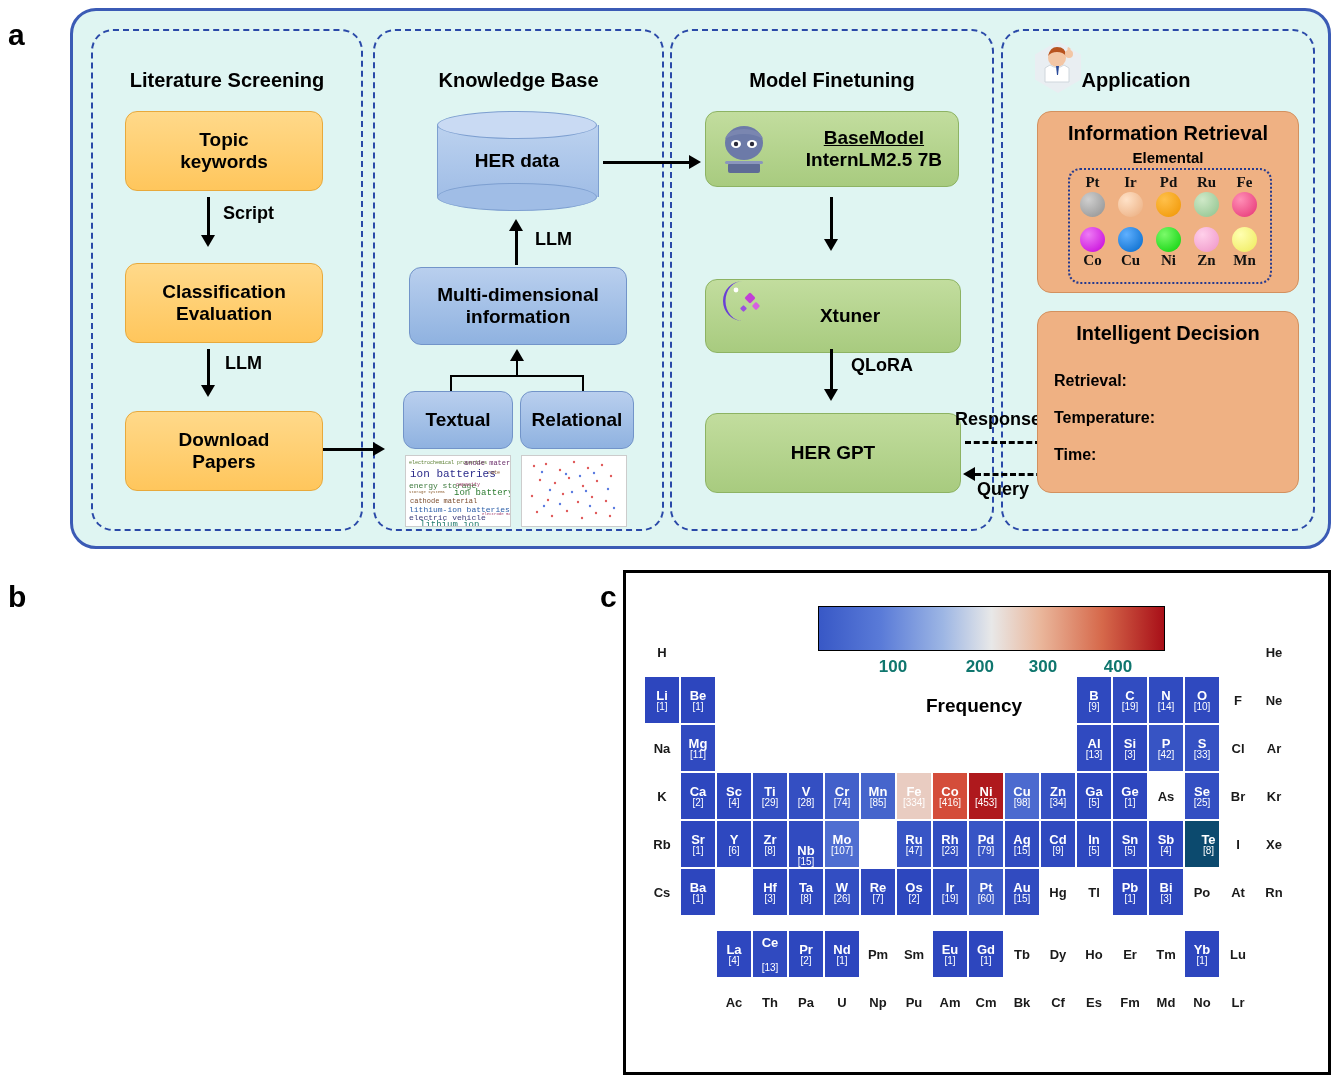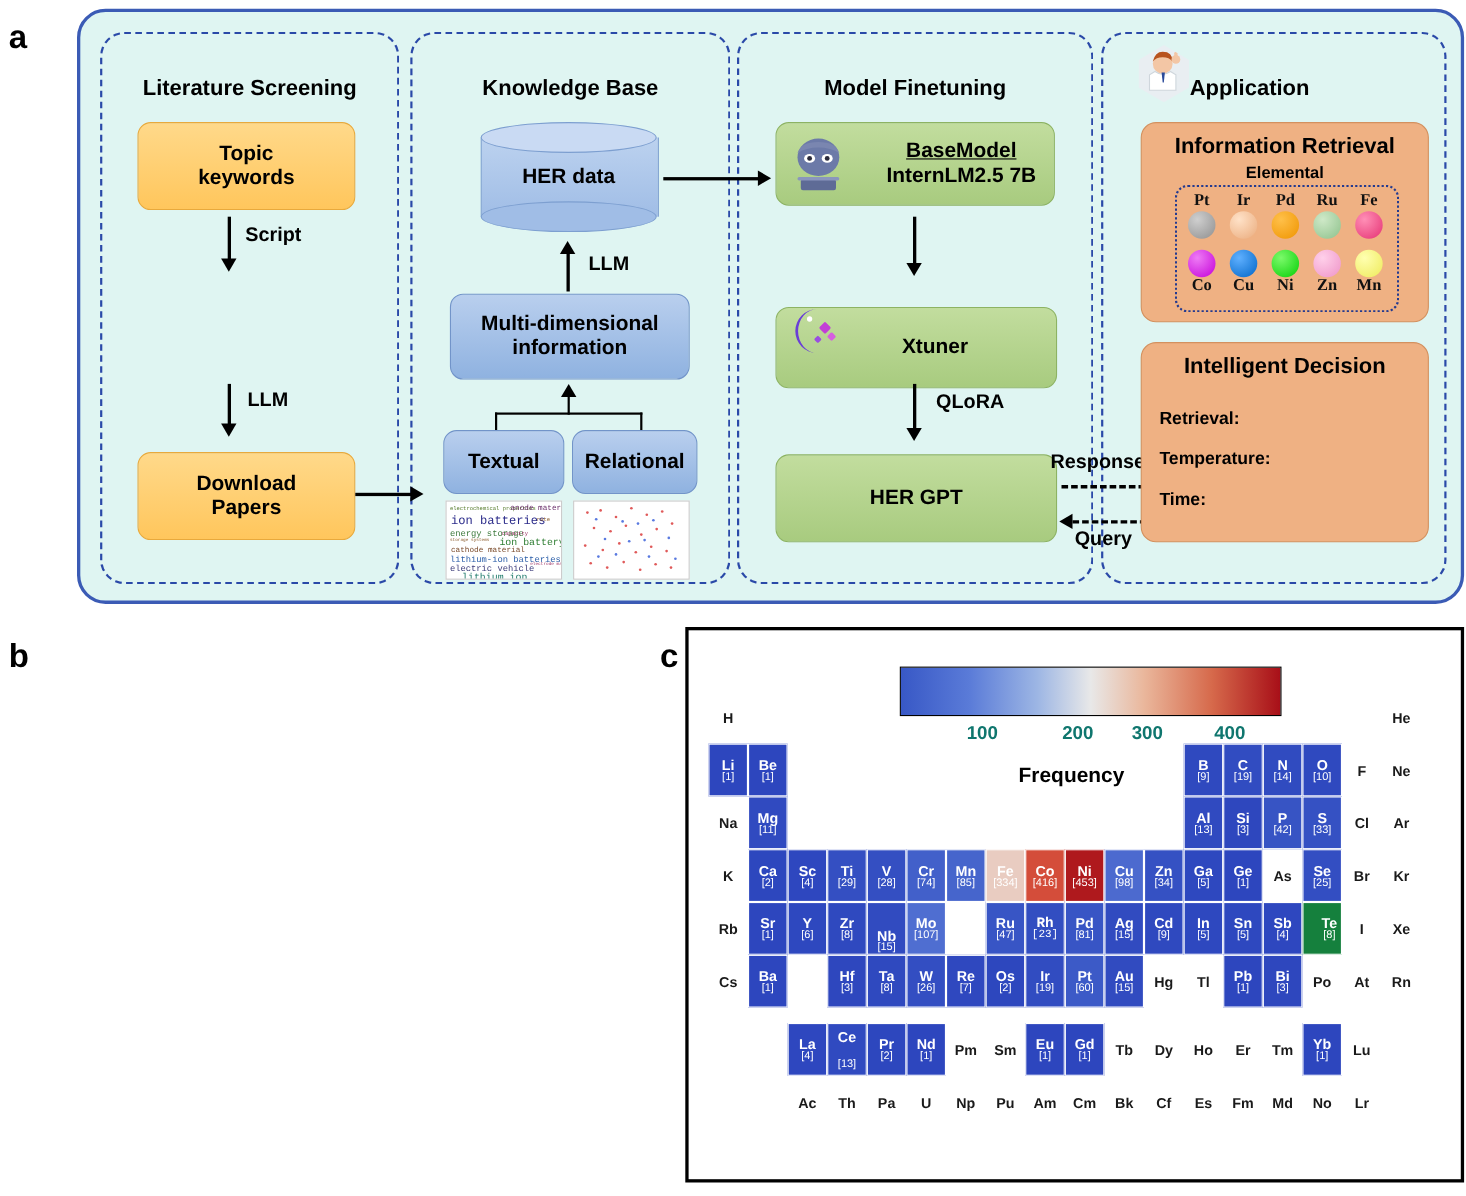--- a/index.html
+++ b/index.html
@@ -118,20 +118,26 @@
   <div class="node n-orange" style="left:52px;top:100px;width:196px;height:78px;">
     <div>
       <div>Topic</div>
       <div>keywords</div>
     </div>
   </div>
   <div class="vline" style="left:134px;top:186px;height:40px;"></div>
   <div class="ahead-d" style="left:128px;top:224px;"></div>
   <div class="arr-label" style="left:150px;top:192px;">Script</div>
 
+  <div class="node n-orange" style="left:52px;top:252px;width:196px;height:78px;">
+    <div>
+      <div>Classification</div>
+      <div>Evaluation</div>
+    </div>
+  </div>
   <div class="vline" style="left:134px;top:338px;height:38px;"></div>
   <div class="ahead-d" style="left:128px;top:374px;"></div>
   <div class="arr-label" style="left:152px;top:342px;">LLM</div>
 
   <div class="node n-orange" style="left:52px;top:400px;width:196px;height:78px;">
     <div>
       <div>Download</div>
       <div>Papers</div>
     </div>
   </div>
@@ -519,27 +525,27 @@
         <div class="s">Mo</div>
         <div class="v">[107]</div>
       </div>
       <div class="pt-cell pt-off" style="left: 234px; top: 247px; width: 36px; height: 48px; background: transparent; border: none; margin-left: 33px;">
         <div class="s">Tc</div>
       </div>
       <div class="pt-cell pt-on" style="left: 270px; top: 247px; width: 36px; height: 48px; background: rgb(56, 85, 197); border: 1px solid rgb(255, 255, 255);">
         <div class="s">Ru</div>
         <div class="v">[47]</div>
       </div>
-      <div class="pt-cell pt-on" style="left: 306px; top: 247px; width: 36px; height: 48px; background: rgb(50, 78, 193); border: 1px solid rgb(255, 255, 255); font-family: Liberation Mono, monospace;">
+      <div class="pt-cell pt-on" style="left: 306px; top: 247px; width: 36px; height: 48px; background: rgb(50, 78, 193); border: 1px solid rgb(255, 255, 255);">
         <div class="s">Rh</div>
         <div class="v">[23]</div>
       </div>
       <div class="pt-cell pt-on" style="left: 342px; top: 247px; width: 36px; height: 48px; background: rgb(56, 85, 197); border: 1px solid rgb(255, 255, 255);">
         <div class="s">Pd</div>
-        <div class="v">[81]</div>
+        <div class="v">[79]</div>
       </div>
       <div class="pt-cell pt-on" style="left: 378px; top: 247px; width: 36px; height: 48px; background: rgb(49, 75, 192); border: 1px solid rgb(255, 255, 255);">
         <div class="s">Ag</div>
         <div class="v">[15]</div>
       </div>
       <div class="pt-cell pt-on" style="left: 414px; top: 247px; width: 36px; height: 48px; background: rgb(47, 73, 191); border: 1px solid rgb(255, 255, 255);">
         <div class="s">Cd</div>
         <div class="v">[9]</div>
       </div>
       <div class="pt-cell pt-on" style="left: 450px; top: 247px; width: 36px; height: 48px; background: rgb(46, 72, 191); border: 1px solid rgb(255, 255, 255);">
@@ -547,21 +553,21 @@
         <div class="v">[5]</div>
       </div>
       <div class="pt-cell pt-on" style="left: 486px; top: 247px; width: 36px; height: 48px; background: rgb(46, 72, 191); border: 1px solid rgb(255, 255, 255);">
         <div class="s">Sn</div>
         <div class="v">[5]</div>
       </div>
       <div class="pt-cell pt-on" style="left: 522px; top: 247px; width: 36px; height: 48px; background: rgb(46, 71, 191); border: 1px solid rgb(255, 255, 255);">
         <div class="s">Sb</div>
         <div class="v">[4]</div>
       </div>
-      <div class="pt-cell pt-on" style="left: 558px; top: 247px; width: 36px; height: 48px; background: #15803d; border: 1px solid rgb(255, 255, 255); padding-left: 13px;">
+      <div class="pt-cell pt-on" style="left: 558px; top: 247px; width: 36px; height: 48px; background: #0c4a6e; border: 1px solid rgb(255, 255, 255); padding-left: 13px;">
         <div class="s">Te</div>
         <div class="v">[8]</div>
       </div>
       <div class="pt-cell pt-off" style="left: 594px; top: 247px; width: 36px; height: 48px; background: transparent; border: none;">
         <div class="s">I</div>
       </div>
       <div class="pt-cell pt-off" style="left: 630px; top: 247px; width: 36px; height: 48px; background: transparent; border: none;">
         <div class="s">Xe</div>
       </div>
       <div class="pt-cell pt-off" style="left: 18px; top: 295px; width: 36px; height: 48px; background: transparent; border: none;">

